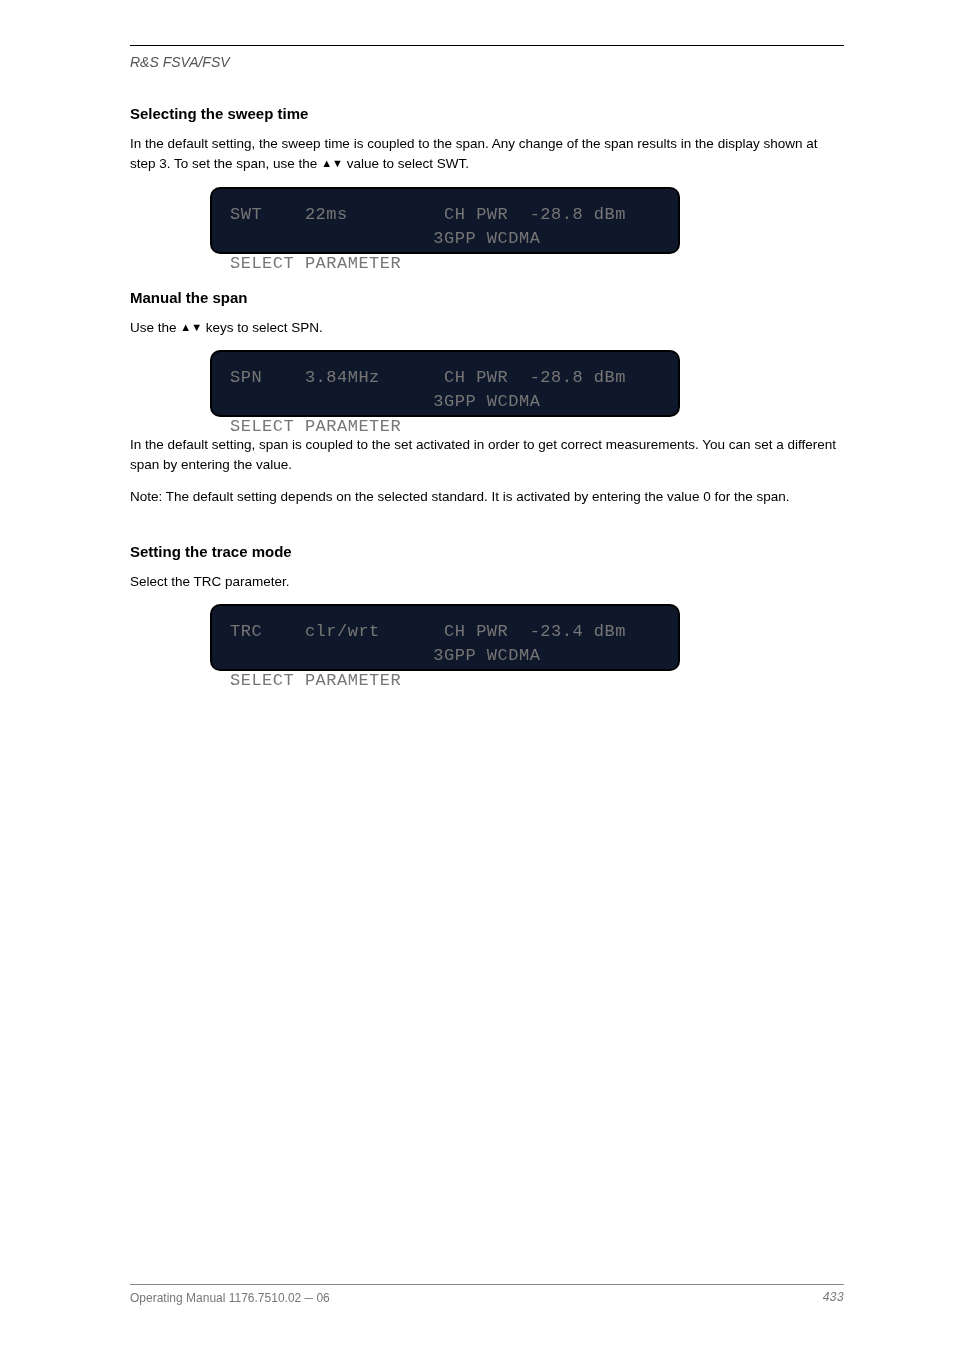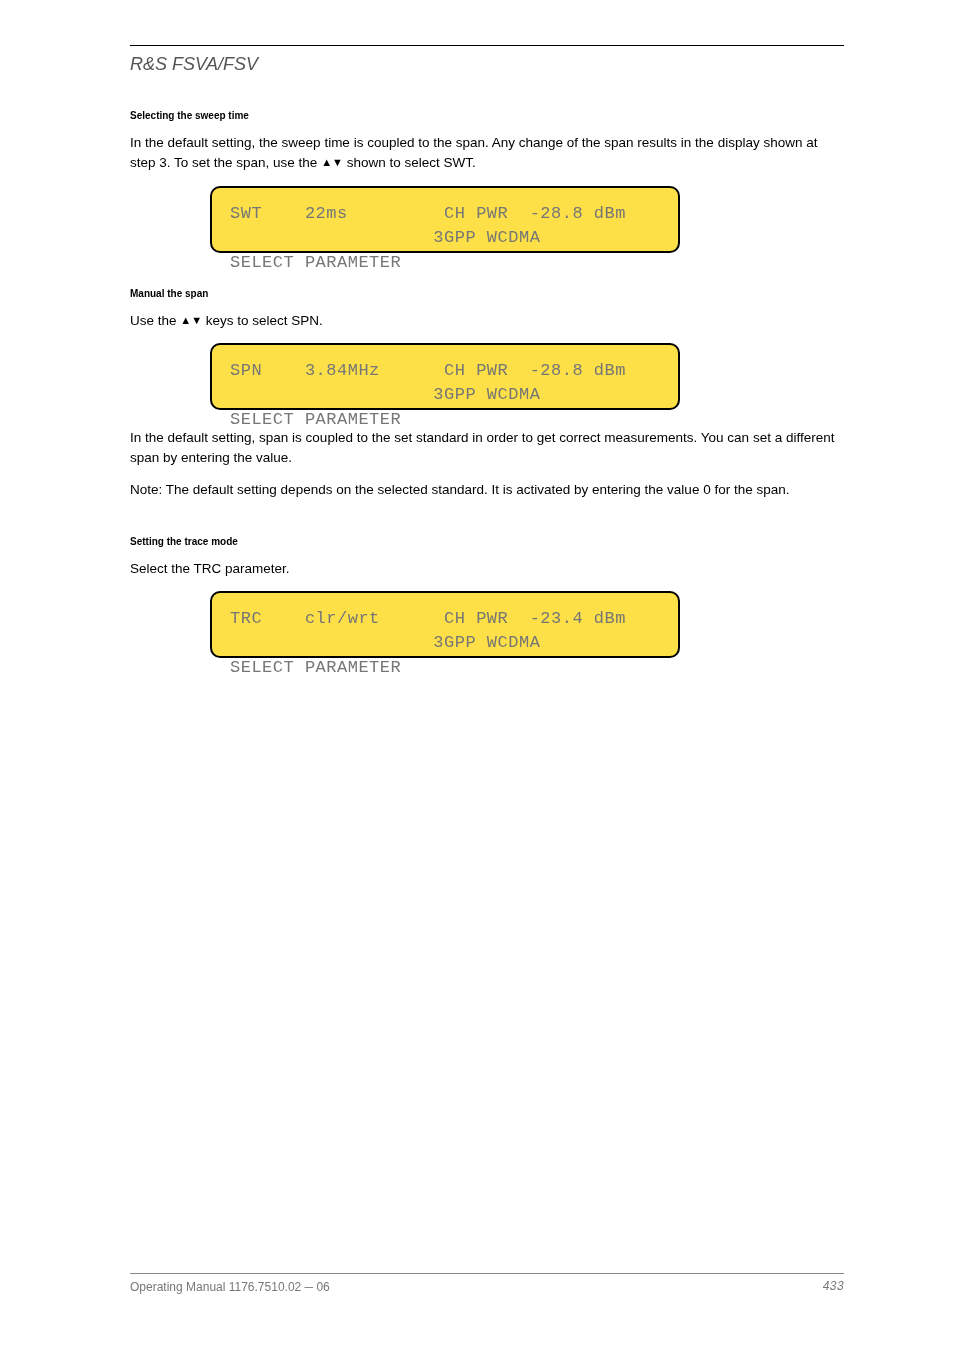--- a/index.html
+++ b/index.html
@@ -14,60 +14,60 @@
       font-family: Arial, sans-serif;
       color: #000000;
       position: relative;
       padding: 45px 110px 50px 130px;
     }
     .header-rule {
       border-top: 1.5px solid #000;
       margin-bottom: 8px;
     }
     .header-text {
-      font-size: 18px;
+      font-size: 14px;
       font-style: italic;
       color: #555;
     }
     .section-heading {
-      font-size: 10px;
+      font-size: 15px;
       font-weight: bold;
       margin-top: 35px;
       margin-bottom: 12px;
     }
     .body-text {
       font-size: 13.5px;
       line-height: 1.5;
       margin-bottom: 12px;
     }
     .lcd-box {
       width: 470px;
       height: 67px;
       border: 2px solid #000;
       border-radius: 10px;
-      background: #fde047;
+      background: #0f172a;
       margin: 10px 0 18px 80px;
       padding: 14px 18px;
       font-family: "Courier New", monospace;
       font-size: 17px;
       line-height: 1.45;
       letter-spacing: 0.5px;
       color: #767676;
       white-space: pre;
     }
     .note-bold {
       font-weight: normal;
     }
     .triangle {
       font-size: 11px;
       vertical-align: 1px;
     }
     .footer {
       position: absolute;
-      bottom: 56px;
+      bottom: 45px;
       left: 130px;
       right: 110px;
     }
     .footer-rule {
       border-top: 1.5px solid #888;
       margin-bottom: 6px;
     }
     .footer-row {
       display: flex;
       justify-content: space-between;
@@ -83,36 +83,36 @@
 <body>
 
 <div>
   <div class="header-rule"></div>
   <div class="header-text">R&amp;S FSVA/FSV</div>
 </div>
 
 <div>
   <div class="section-heading">Selecting the sweep time</div>
   <div class="body-text">
-    <span>In the default setting, the sweep time is coupled to the span. Any change of the span results in the display shown at step 3. To set the span, use the </span><span class="triangle">▲</span><span class="triangle">▼</span><span> shown to select SWT.</span>
+    <span>In the default setting, the sweep time is coupled to the span. Any change of the span results in the display shown at step 3. To set the span, use the </span><span class="triangle">▲</span><span class="triangle">▼</span><span> value to select SWT.</span>
   </div>
   <div class="lcd-box"><span>SWT    22ms         CH PWR  -28.8 dBm</span>
 <span>                   3GPP WCDMA</span>
 <span>SELECT PARAMETER</span></div>
 </div>
 
 <div>
   <div class="section-heading">Manual the span</div>
   <div class="body-text">
     <span>Use the </span><span class="triangle">▲</span><span class="triangle">▼</span><span> keys to select SPN.</span>
   </div>
   <div class="lcd-box"><span>SPN    3.84MHz      CH PWR  -28.8 dBm</span>
 <span>                   3GPP WCDMA</span>
 <span>SELECT PARAMETER</span></div>
-  <div class="body-text">In the default setting, span is coupled to the set standard in order to get correct measurements. You can set a different span by entering the value.</div>
+  <div class="body-text">In the default setting, span is coupled to the set activated in order to get correct measurements. You can set a different span by entering the value.</div>
   <div class="body-text">
     <span class="note-bold">Note:</span><span> The default setting depends on the selected standard. It is activated by entering the value 0 for the span.</span>
   </div>
 </div>
 
 <div>
   <div class="section-heading">Setting the trace mode</div>
   <div class="body-text">Select the TRC parameter.</div>
   <div class="lcd-box"><span>TRC    clr/wrt      CH PWR  -23.4 dBm</span>
 <span>                   3GPP WCDMA</span>

